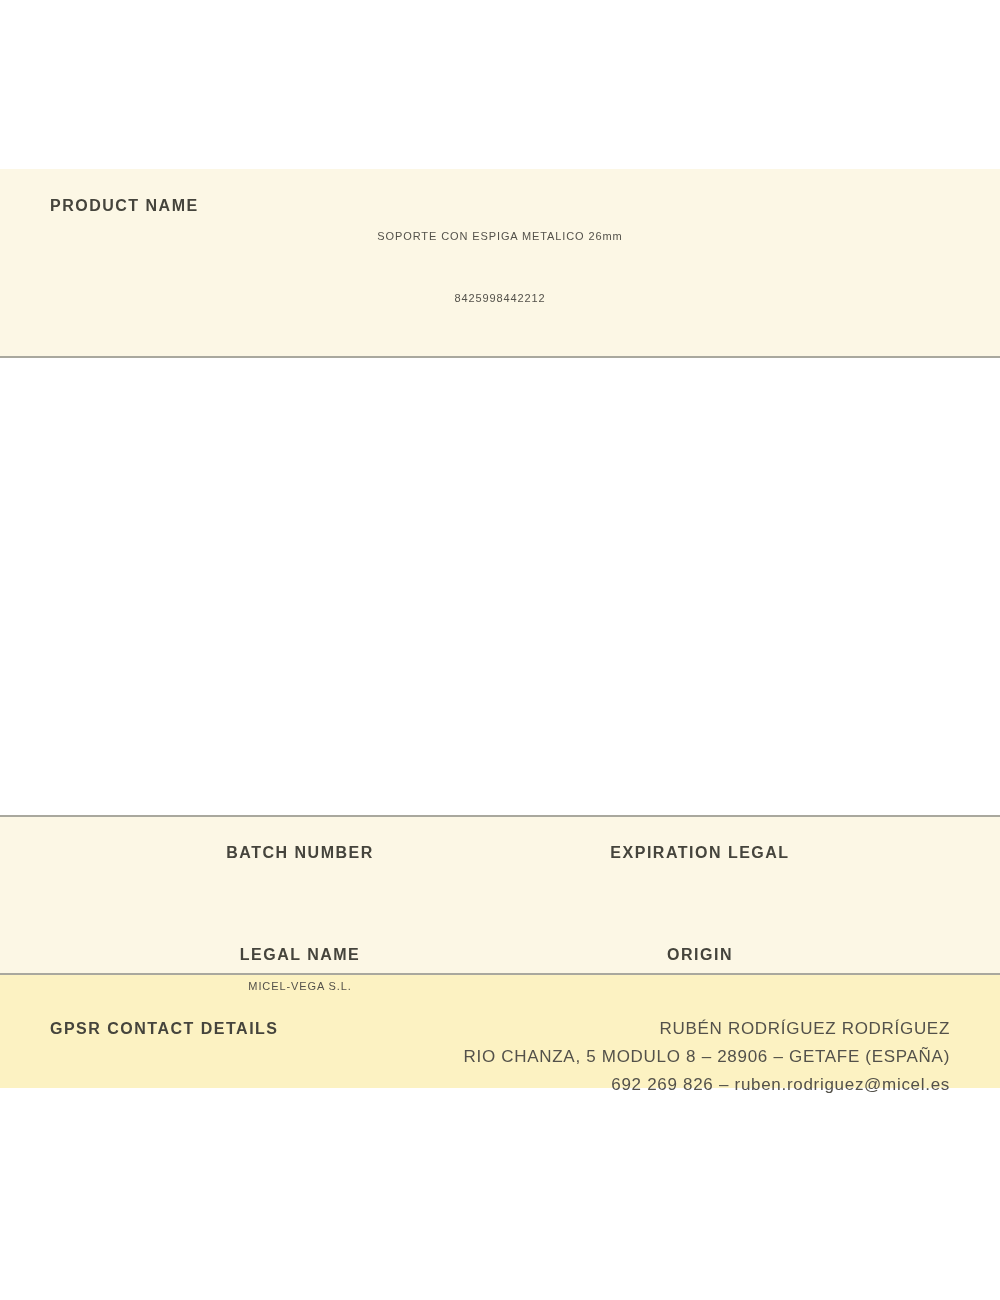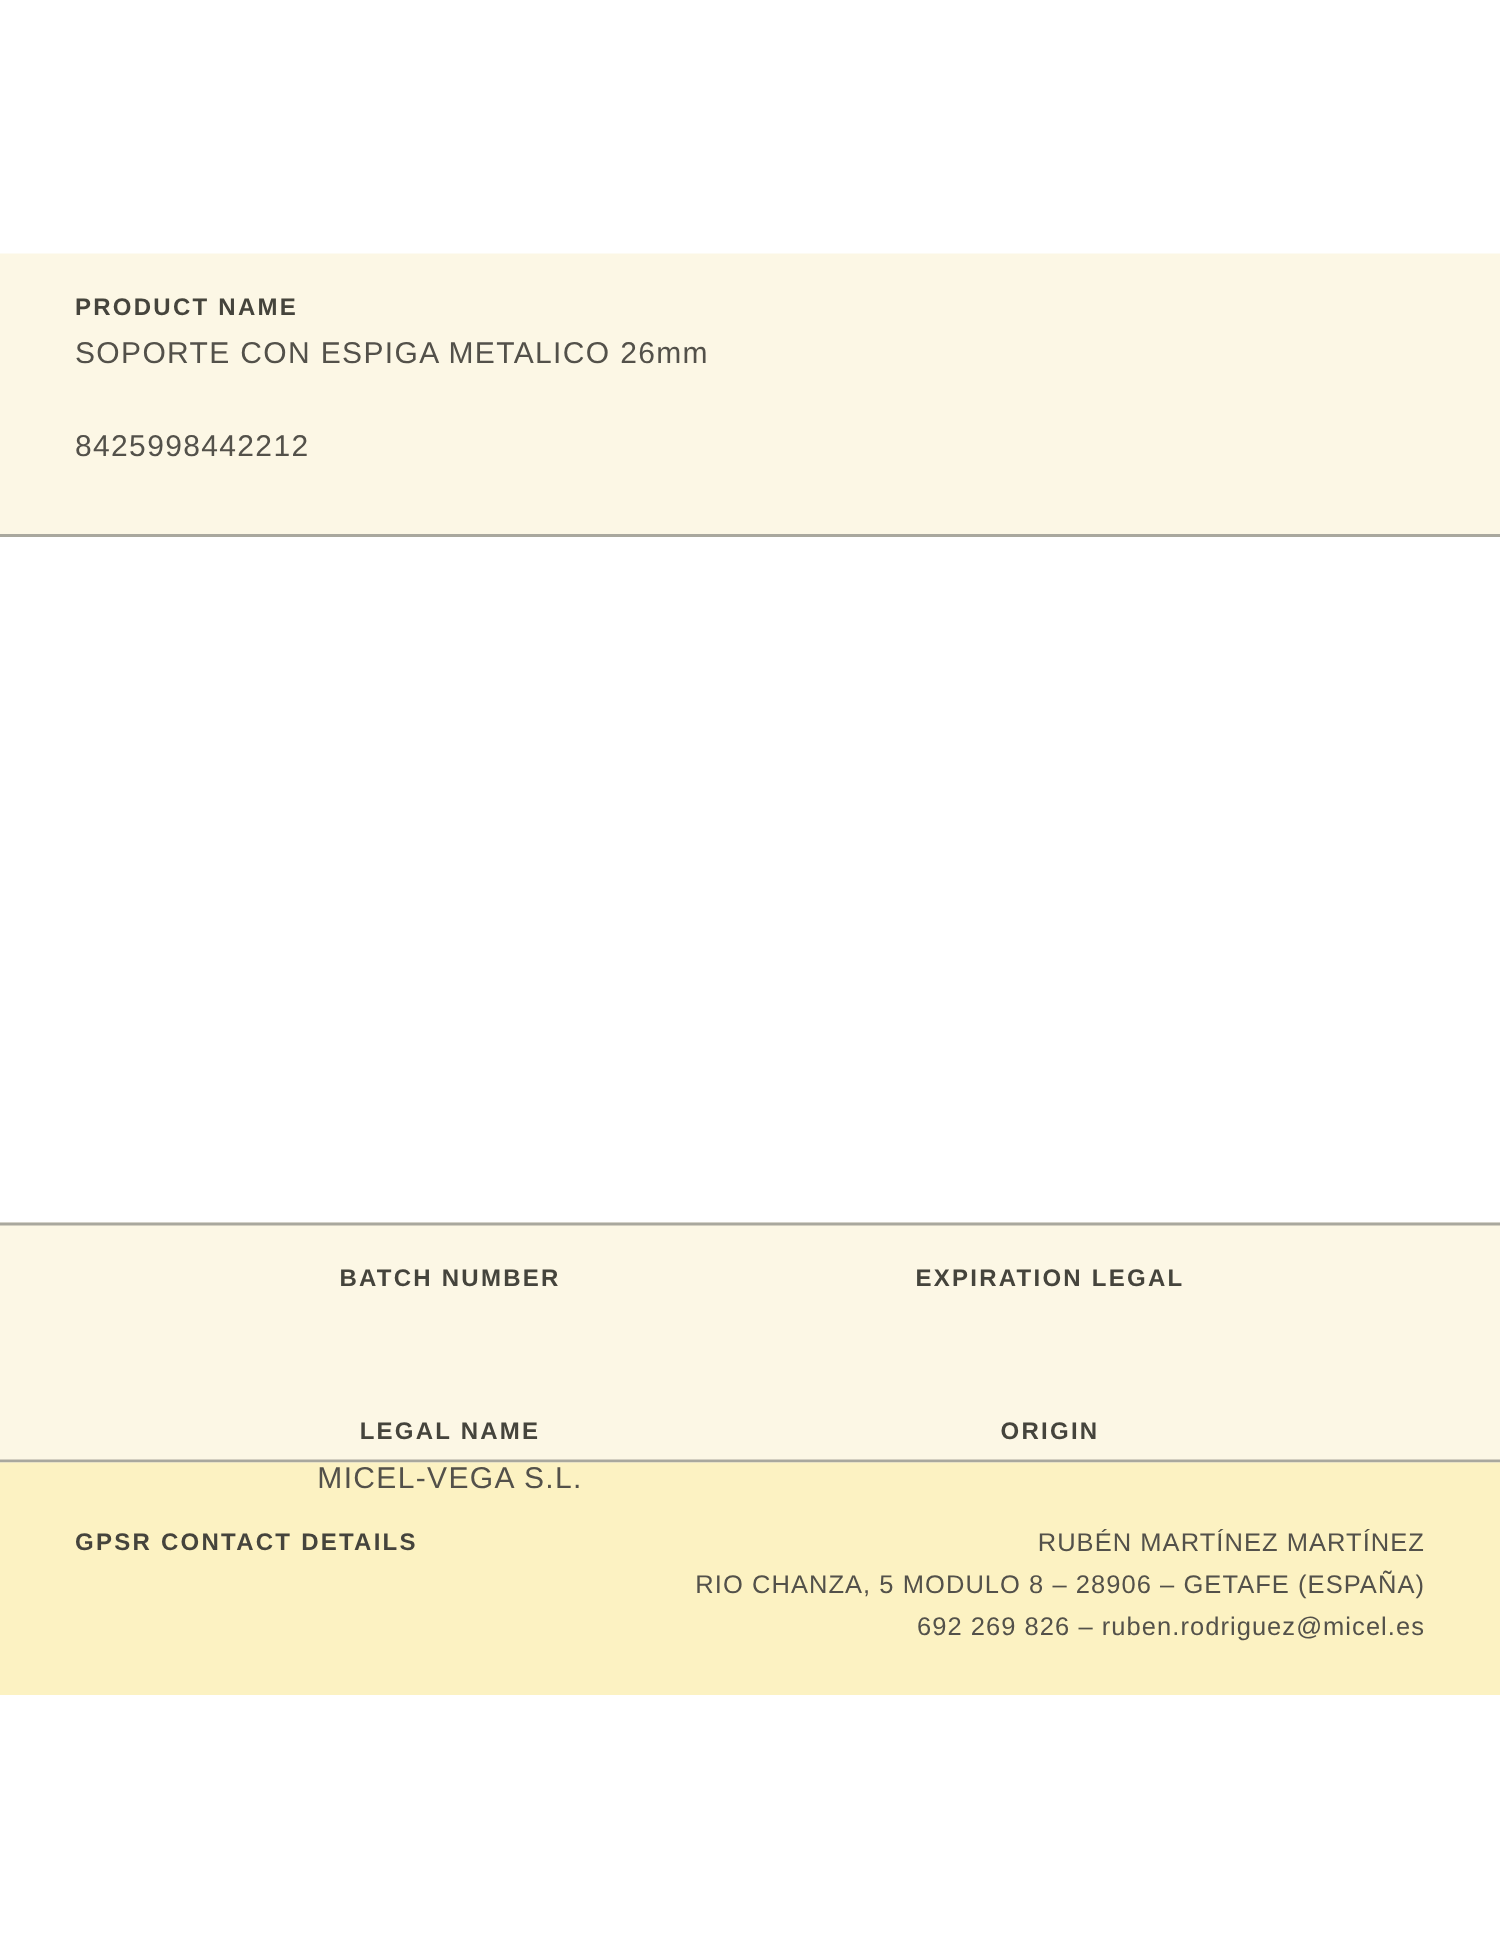--- a/index.html
+++ b/index.html
@@ -34,25 +34,26 @@
     padding: 28px 50px 0 50px;
   }
   .field-label {
     font-size: 16px;
     font-weight: bold;
     letter-spacing: 1.5px;
     line-height: 18px;
     color: var(--label-text);
   }
   .field-value {
-    font-size: 20px;
+    font-size: 11px;
     font-weight: normal;
     letter-spacing: 0.9px;
     line-height: 20px;
     color: var(--value-text);
+    text-align: center;
   }
   .panel-product .field-value { margin-top: 11px; }
   .panel-product .field-group + .field-group { margin-top: 42px; }
 
   
   .panel-details {
     height: 160px;
     background: var(--panel-cream);
     border-top: 2px solid var(--divider-gray);
     border-bottom: 2px solid var(--divider-gray);
@@ -63,21 +64,21 @@
   }
   .grid-2 .cell {
     width: 50%;
     text-align: center;
   }
   .grid-2.row-values { margin-top: 72px; }
   .panel-details .field-value { margin-top: 12px; }
 
   
   .panel-gpsr {
-    height: 155px;
+    height: 113px;
     background: var(--panel-yellow);
     padding: 40px 50px 0 50px;
     display: flex;
     justify-content: space-between;
     align-items: flex-start;
   }
   .gpsr-label {
     font-size: 16px;
     font-weight: bold;
     letter-spacing: 1.5px;
@@ -130,19 +131,19 @@
       </div>
       <div class="cell">
         <div class="field-label">ORIGIN</div>
       </div>
     </div>
   </section>
 
   <section class="panel-gpsr">
     <div class="gpsr-label">GPSR CONTACT DETAILS</div>
     <div class="gpsr-contact">
-      <div>RUBÉN MARTÍNEZ MARTÍNEZ</div>
+      <div>RUBÉN RODRÍGUEZ RODRÍGUEZ</div>
       <div>RIO CHANZA, 5 MODULO 8 – 28906 – GETAFE (ESPAÑA)</div>
       <div>692 269 826 – ruben.rodriguez@micel.es</div>
     </div>
   </section>
 
 </div>
 
 </body></html>

